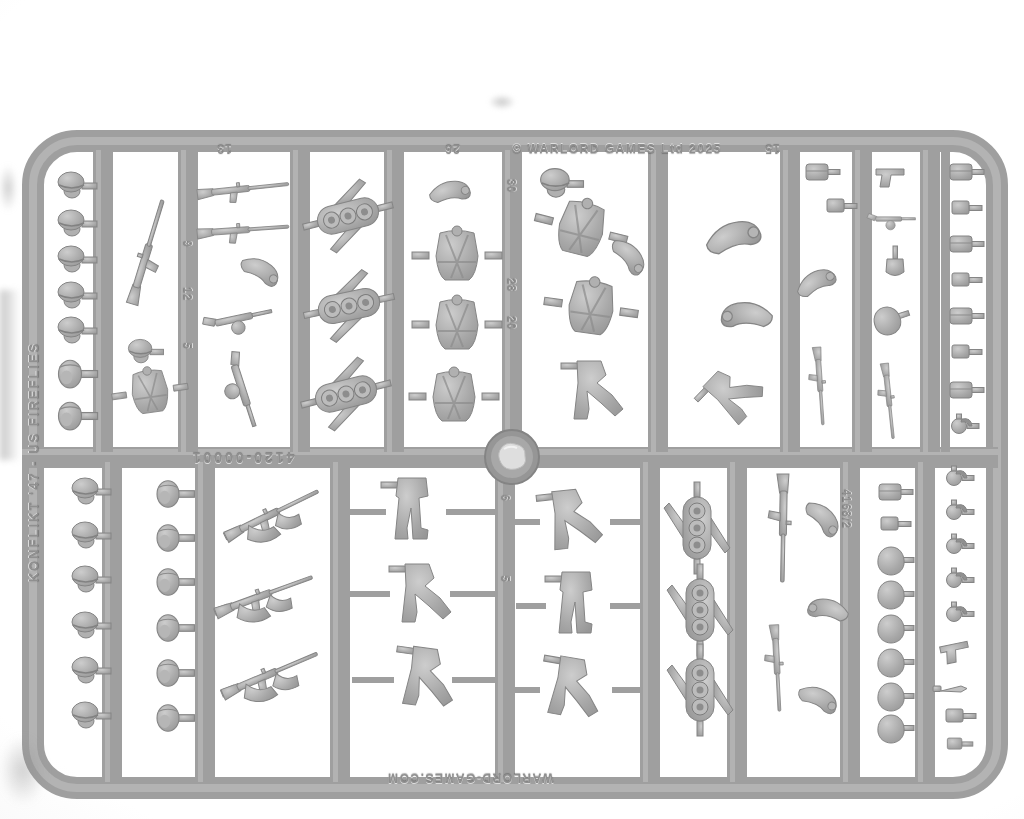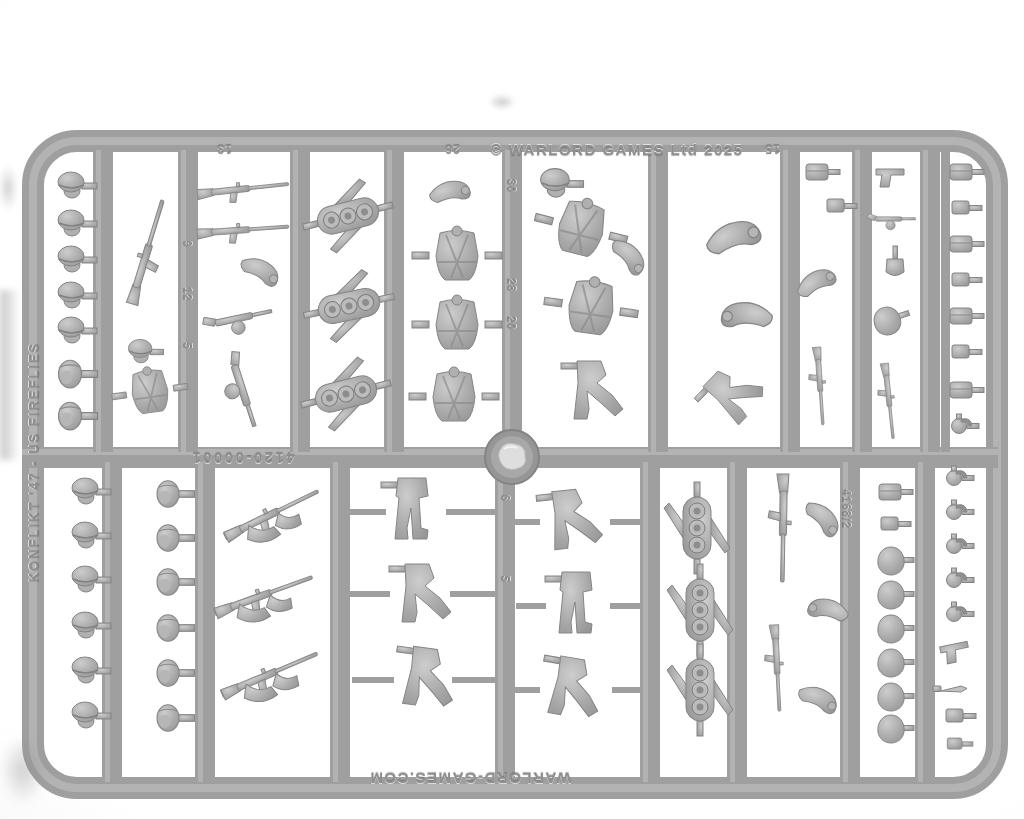--- a/index.html
+++ b/index.html
@@ -13,21 +13,21 @@
     position:absolute;white-space:nowrap;font-weight:bold;color:#8f8f8f;
     text-shadow:0 -1px 0 rgba(235,235,235,.8), 0 1px 1px rgba(70,70,70,.45);
     font-family:"Liberation Sans", sans-serif;
   }
   .tr0{transform:translate(-50%,-50%);}
   .tr180{transform:translate(-50%,-50%) rotate(180deg);}
   .tr90{transform:translate(-50%,-50%) rotate(90deg);}
   .trm90{transform:translate(-50%,-50%) rotate(-90deg);}
   .fs11{font-size:11px;letter-spacing:1px;}
   .fs12{font-size:12px;letter-spacing:1px;}
-  .fs13{font-size:15px;letter-spacing:1.5px;}
+  .fs13{font-size:12px;letter-spacing:1.5px;}
   .code{font-size:14px;letter-spacing:3px;}
   .rail-label{font-size:13px;letter-spacing:2px;}
   .sm{position:absolute;pointer-events:none;}
   .sm1{left:0;top:290px;width:20px;height:170px;background:linear-gradient(90deg,rgba(150,150,150,.55),rgba(150,150,150,0));filter:blur(3px);}
   .sm2{left:488px;top:94px;width:28px;height:16px;background:radial-gradient(rgba(160,160,160,.55),transparent 70%);filter:blur(2px);}
   .sm3{left:0;top:166px;width:16px;height:44px;background:radial-gradient(rgba(150,150,150,.5),transparent 75%);filter:blur(3px);}
   .sm4{left:0;top:735px;width:46px;height:70px;background:radial-gradient(rgba(140,140,140,.4),transparent 70%);filter:blur(4px);}
 </style>
 </head>
 <body>

